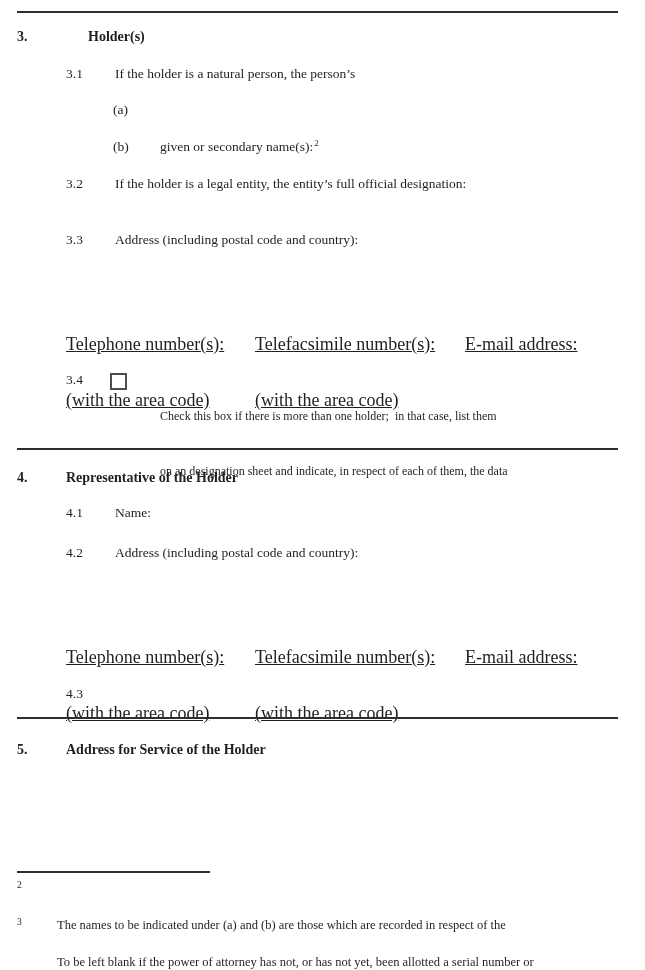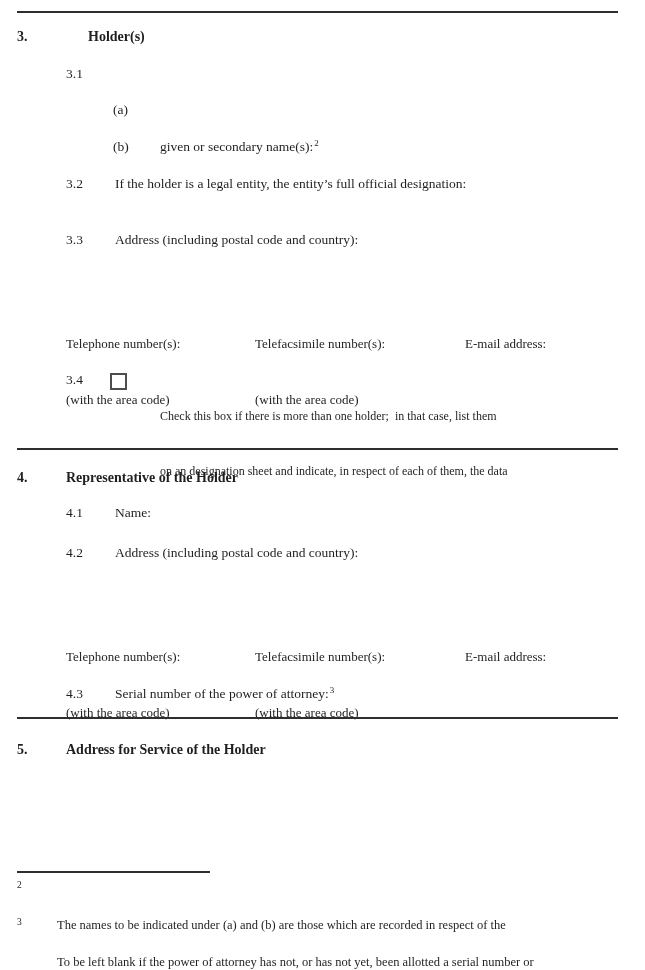--- a/index.html
+++ b/index.html
@@ -19,41 +19,42 @@
     position:absolute;
     font-size:13.5px;
     line-height:18px;
     white-space:pre;
     color:var(--ink);
   }
   .heading{font-weight:bold;font-size:14px;}
   .rule{position:absolute;height:2px;background:var(--rule);}
   .sup{font-size:9px;position:relative;top:-5px;margin-left:1px;}
   .lines .line{white-space:pre;font-size:12px;line-height:19px;}
-  .contact .line{white-space:pre;font-size:13px;line-height:20px;}
+  .contact .line{white-space:pre;font-size:18px;line-height:20px;text-decoration:underline;}
   .checkbox{
     position:absolute;
     width:13px;height:13px;
     border:2px solid #4d4d4d;
     background:#ffffff;
   }
   .fn .line{white-space:pre;font-size:12.5px;line-height:19px;}
   .fnmark{position:absolute;font-size:9.5px;line-height:12px;}
 </style>
 </head>
 <body>
 
 <div class="page">
 
   <div class="rule" style="left:17px;top:11px;width:601px;"></div>
 
   <div class="t heading" style="left:17px;top:28px;">3.</div>
   <div class="t heading" style="left:66px;top:28px;margin-left:22px;">Holder(s)</div>
 
   <div class="t" style="left:66px;top:65px;">3.1</div>
+  <div class="t" style="left:115px;top:65px;">If the holder is a natural person, the person’s</div>
 
   <div class="t" style="left:113px;top:101px;">(a)</div>
 
   <div class="t" style="left:113px;top:138px;">(b)</div>
   <div class="t" style="left:160px;top:138px;"><span>given or secondary name(s):</span><span class="sup">2</span></div>
 
   <div class="t" style="left:66px;top:175px;">3.2</div>
   <div class="t" style="left:115px;top:175px;">If the holder is a legal entity, the entity’s full official designation:</div>
 
   <div class="t" style="left:66px;top:231px;">3.3</div>
@@ -95,21 +96,20 @@
   </div>
   <div class="t contact" style="left:255px;top:611px;">
     <div class="line">Telefacsimile number(s):</div>
     <div class="line">(with the area code)</div>
   </div>
   <div class="t contact" style="left:465px;top:611px;">
     <div class="line">E-mail address:</div>
   </div>
 
   <div class="t" style="left:66px;top:685px;">4.3</div>
-  <div class="t" style="left:115px;top:685px;"><span>Serial number of the power of attorney:</span><span class="sup">3</span></div>
 
   <div class="rule" style="left:17px;top:717px;width:601px;"></div>
 
   <div class="t heading" style="left:17px;top:741px;">5.</div>
   <div class="t heading" style="left:66px;top:741px;text-align:center;">Address for Service of the Holder</div>
 
   <div class="rule" style="left:17px;top:871px;width:193px;"></div>
 
   <div class="fnmark" style="left:17px;top:879px;">2</div>
   <div class="t fn" style="left:57px;top:880px;">

